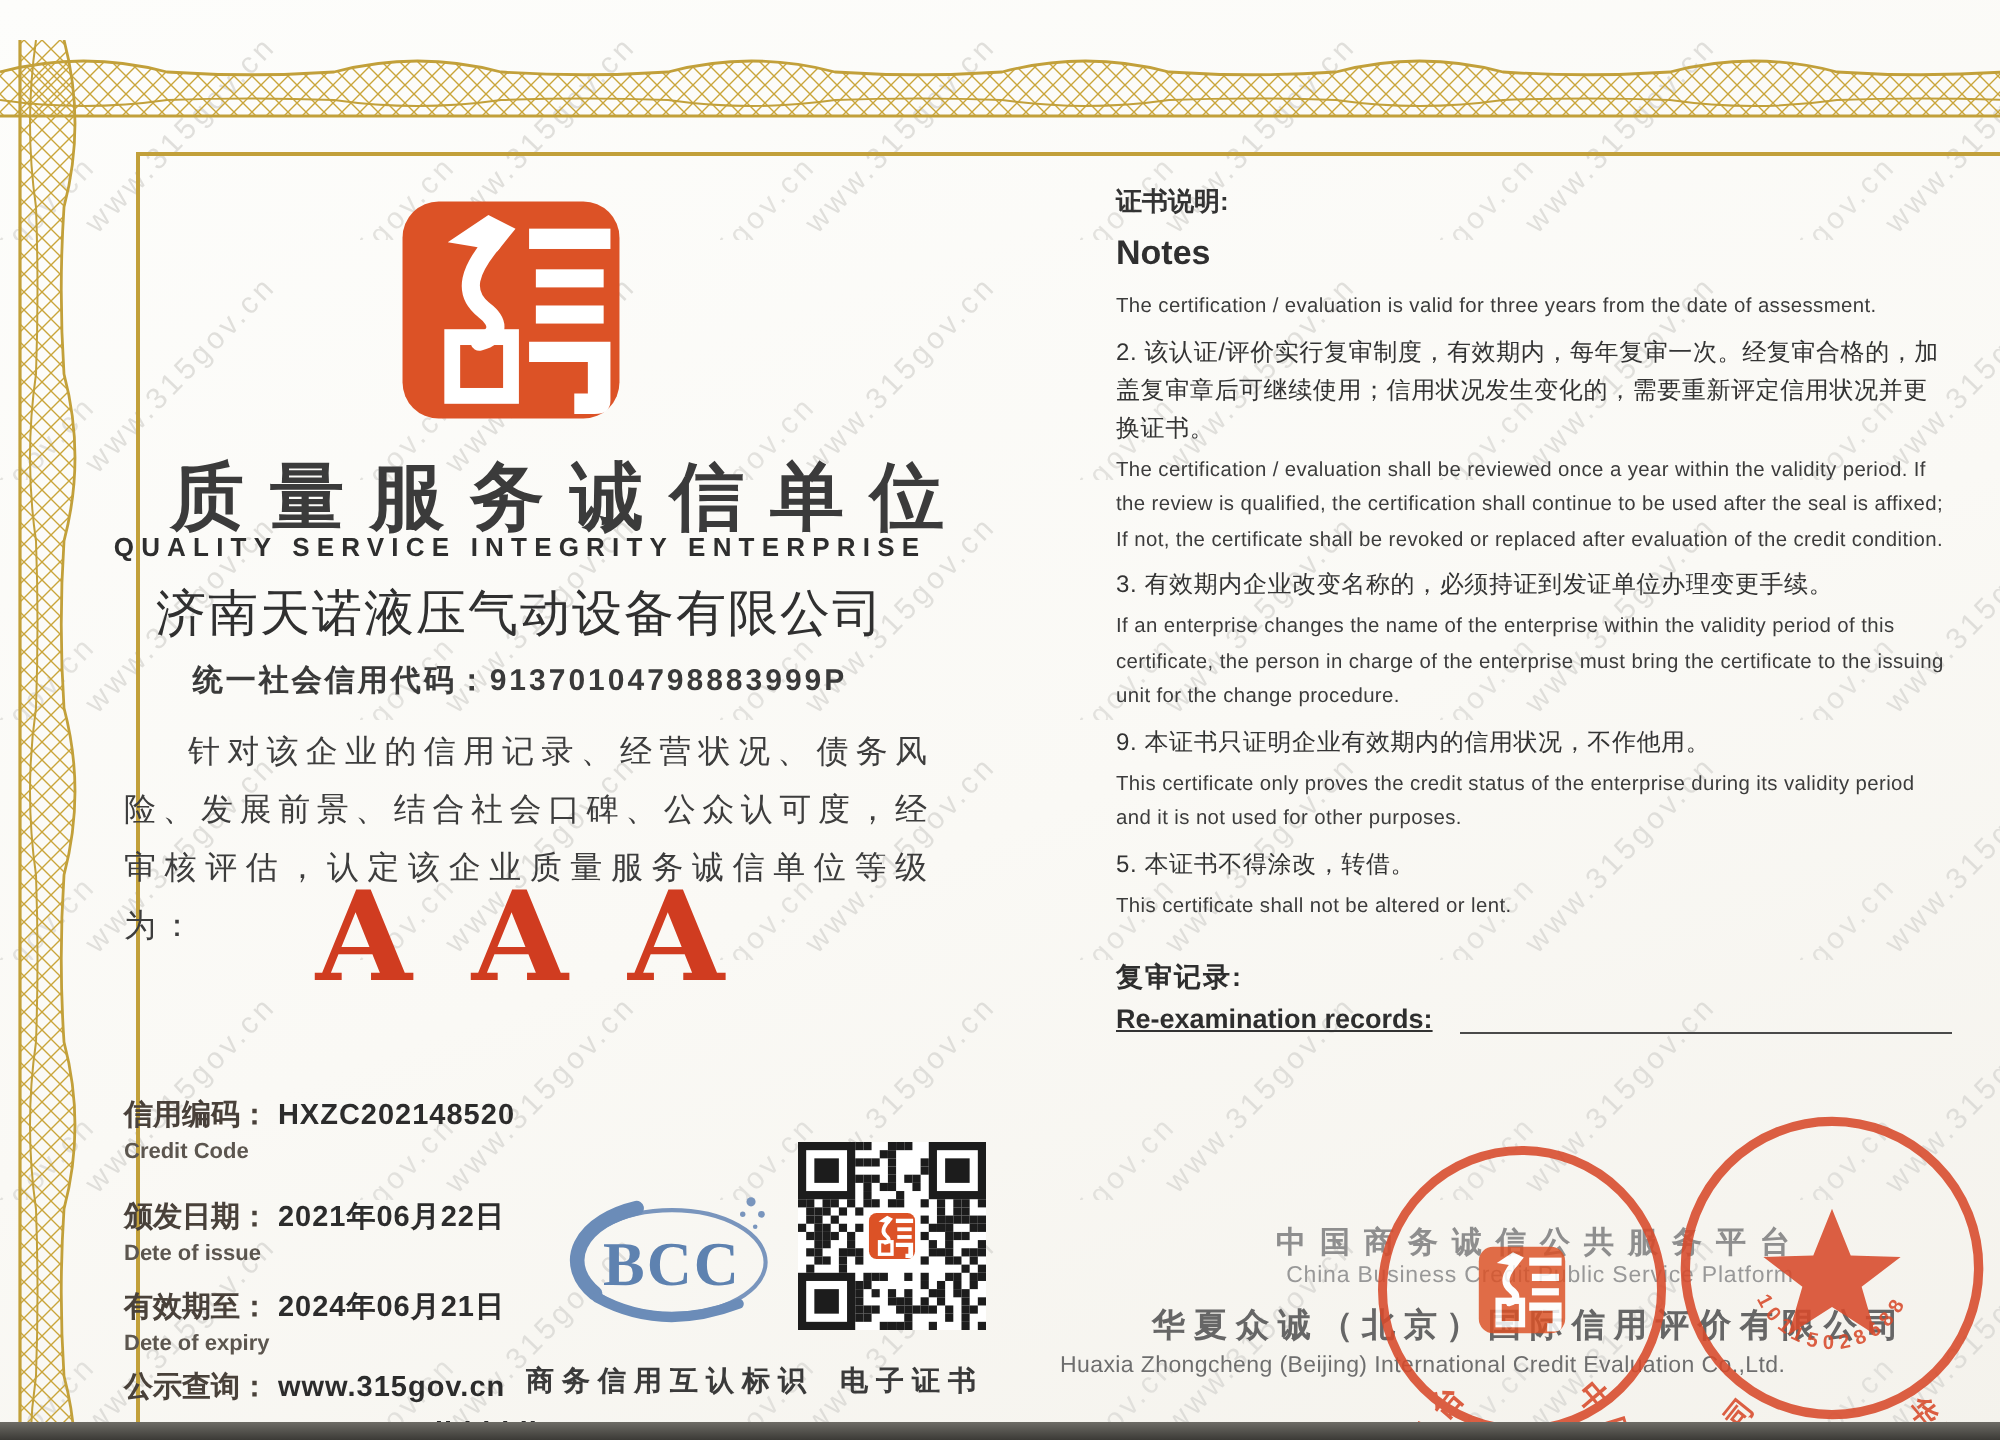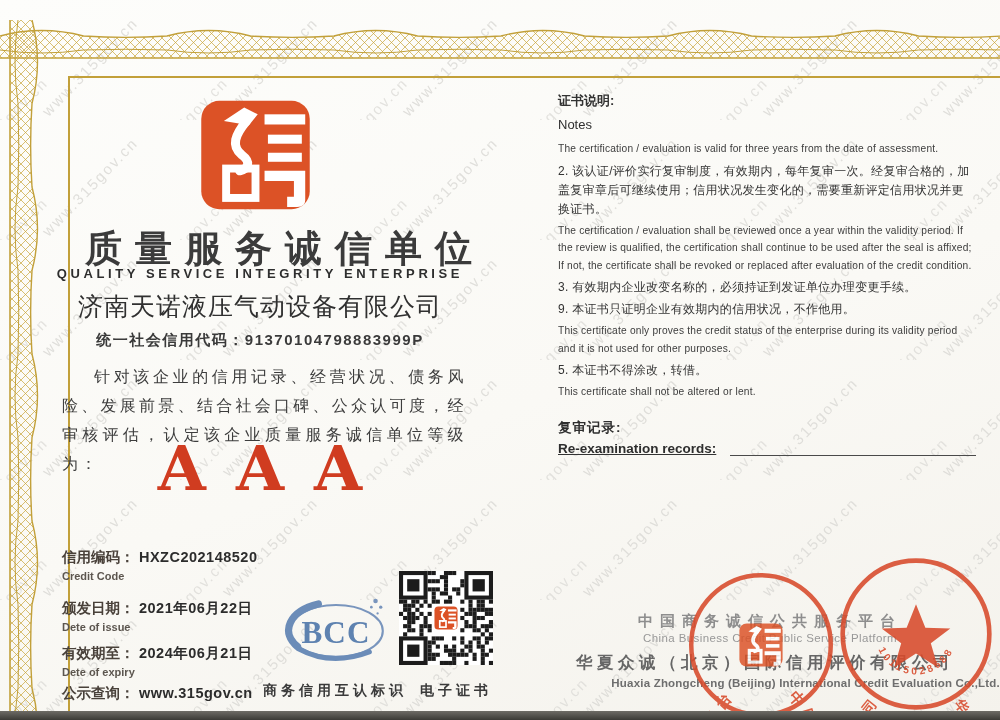--- a/index.html
+++ b/index.html
@@ -27,33 +27,33 @@
   .grade{font-family:"DejaVu Serif","Liberation Serif",serif;font-weight:bold;
          font-size:62px;color:#d03c20;letter-spacing:30px;text-indent:30px;
          text-align:center;white-space:nowrap;}
   .frow .lab{font-weight:bold;font-size:14.5px;color:#49413a;}
   .frow .val{font-weight:bold;font-size:14.5px;color:#2c2c2c;letter-spacing:.5px;}
   .frow .sub{font-weight:bold;font-size:11px;color:#5c564f;margin-top:3px;}
   .marklab{font-weight:bold;font-size:14px;color:#3a3a3a;letter-spacing:4px;white-space:nowrap;}
   
   .notes{width:418px;color:#333;z-index:2;}
   .notes .h-zh{font-weight:bold;font-size:13px;margin-bottom:7px;}
-  .notes .h-en{font-weight:normal;font-size:13px;margin-bottom:8px;color:#2f2f2f;}
+  .notes .h-en{font-weight:bold;font-size:17px;margin-bottom:8px;color:#2f2f2f;}
   .notes .zh{font-size:12px;line-height:19px;margin-bottom:3px;letter-spacing:.3px;}
   .notes .en{font-size:10.2px;line-height:17.5px;margin-bottom:4px;color:#3c3c3c;letter-spacing:.2px;}
   .review{margin-top:18px;}
   .review .r-zh{font-weight:bold;font-size:13.5px;color:#2e2e2e;letter-spacing:1px;}
   .review .r-row{display:flex;align-items:flex-end;margin-top:4px;text-decoration:underline;}
   .review .r-en{font-weight:bold;font-size:13.5px;color:#2e2e2e;white-space:nowrap;}
   .review .r-line{flex:1;border-bottom:1.5px solid #4a4a4a;margin-left:14px;height:14px;}
   
   .plat-zh{font-weight:bold;font-size:15px;color:#8e8e8e;letter-spacing:7px;text-align:center;white-space:nowrap;z-index:2;}
   .plat-en{font-weight:normal;font-size:11.5px;color:#989898;letter-spacing:.4px;text-align:center;white-space:nowrap;z-index:2;}
   .foot-zh{font-weight:bold;font-size:16.5px;color:#666;letter-spacing:4.5px;text-align:center;white-space:nowrap;z-index:2;}
-  .foot-en{font-weight:bold;font-size:11.5px;color:#6e6e6e;letter-spacing:.2px;text-align:right;white-space:nowrap;z-index:2;}
+  .foot-en{font-weight:normal;font-size:11.5px;color:#6e6e6e;letter-spacing:.2px;text-align:left;white-space:nowrap;z-index:2;}
   .seal{z-index:3;opacity:.88;}
   .botstrip{left:0;bottom:0;width:1000px;height:9px;z-index:4;
             background:linear-gradient(#6e6c66,#3b3a36);}
 </style>
 </head>
 <body>
 
 <div class="page">
 
   <svg id="wm" width="1000" height="720">
@@ -335,20 +335,21 @@
   <div class="abs marklab" style="left:420px;top:682px;z-index:2">电子证书</div>
 
   <div class="abs notes" style="left:558px;top:92px">
     <div class="h-zh">证书说明:</div>
     <div class="h-en">Notes</div>
 
     <div class="en">The certification / evaluation is valid for three years from the date of assessment.</div>
     <div class="zh">2. 该认证/评价实行复审制度，有效期内，每年复审一次。经复审合格的，加盖复审章后可继续使用；信用状况发生变化的，需要重新评定信用状况并更换证书。</div>
     <div class="en">The certification / evaluation shall be reviewed once a year within the validity period. If the review is qualified, the certification shall continue to be used after the seal is affixed; If not, the certificate shall be revoked or replaced after evaluation of the credit condition.</div>
     <div class="zh">3. 有效期内企业改变名称的，必须持证到发证单位办理变更手续。</div>
+    <div class="en">If an enterprise changes the name of the enterprise within the validity period of this certificate, the person in charge of the enterprise must bring the certificate to the issuing unit for the change procedure.</div>
     <div class="zh">9. 本证书只证明企业有效期内的信用状况，不作他用。</div>
     <div class="en">This certificate only proves the credit status of the enterprise during its validity period and it is not used for other purposes.</div>
     <div class="zh">5. 本证书不得涂改，转借。</div>
     <div class="en">This certificate shall not be altered or lent.</div>
 
     <div class="review">
       <div class="r-zh">复审记录:</div>
       <div class="r-row">
         <span class="r-en">Re-examination records:</span>
         <span class="r-line"></span>

